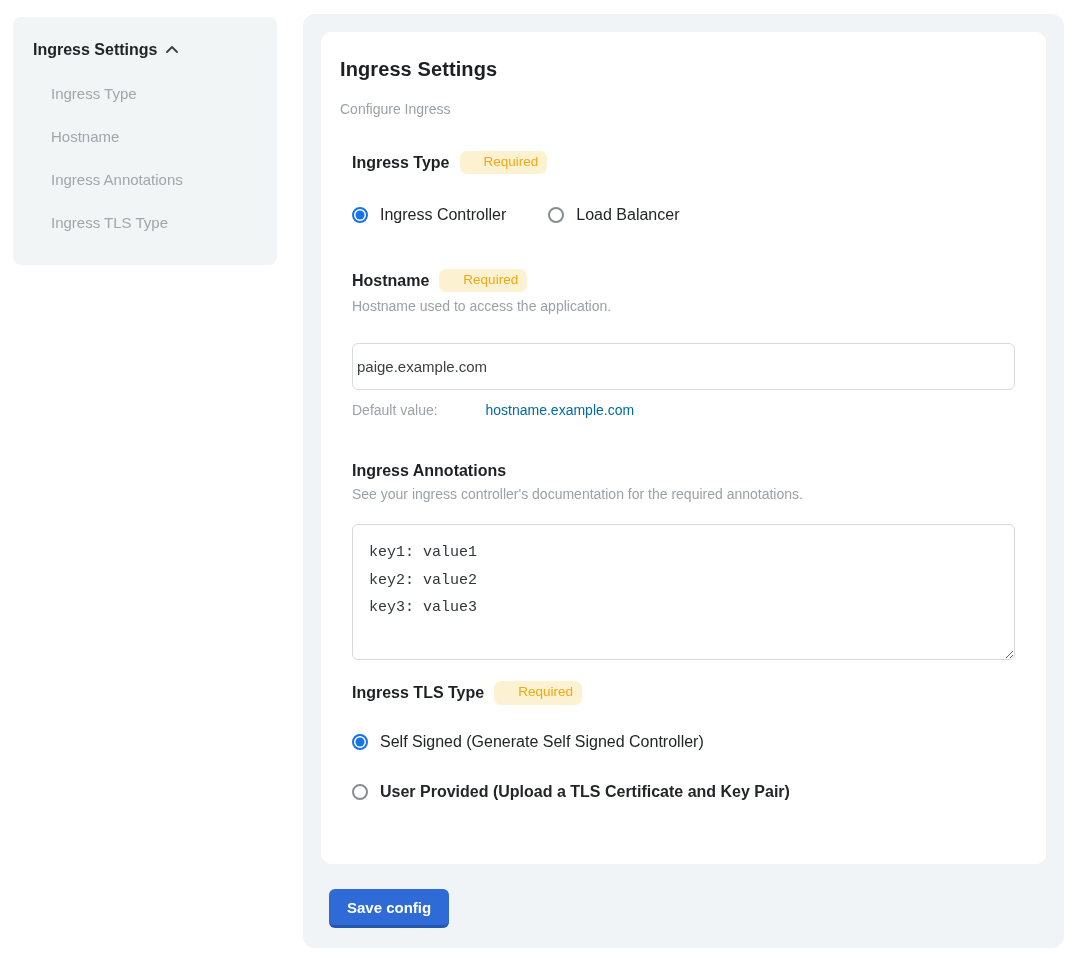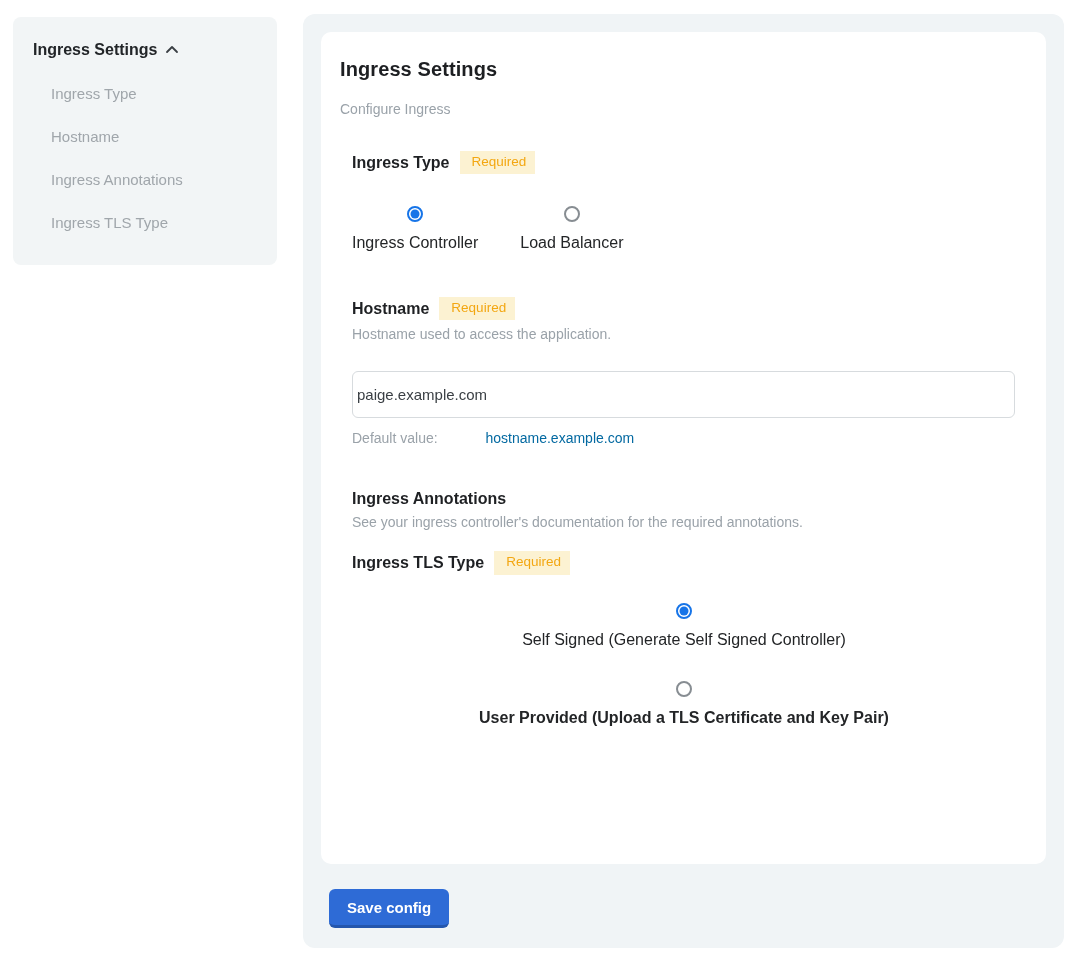--- a/index.html
+++ b/index.html
@@ -64,33 +64,33 @@
     display: flex; align-items: center; gap: 10px;
   }
   .section-heading {
     font-size: 16px; font-weight: 600; color: #1e2023;
   }
   .required-badge {
     display: inline-block;
     background: #fcf2d2;
     color: #f3a712;
     font-size: 13.5px;
-    padding: 3px 9px 4px 12px;
-    border-radius: 0;
+    padding: 3px 9px 4px 24px;
+    border-radius: 7px;
     line-height: 1.2;
   }
   .section-desc {
     margin-top: 6px;
     font-size: 14px; color: #9aa2a9;
   }
 
   
   .sec-ingress-type { margin-top: 34px; }
   .radio-row { display: flex; align-items: center; gap: 42px; margin-top: 32px; }
-  .radio-option { display: flex; align-items: center; gap: 12px; cursor: pointer; flex-direction: column; }
+  .radio-option { display: flex; align-items: center; gap: 12px; cursor: pointer; }
   .radio-circle {
     width: 16px; height: 16px; border-radius: 50%;
     border: 2px solid #878d92; background: #fff;
     position: relative; flex: 0 0 auto;
   }
   .radio-circle.checked { border-color: #1674e8; }
   .radio-circle.checked::after {
     content: ""; position: absolute;
     left: 50%; top: 50%; transform: translate(-50%, -50%);
     width: 9px; height: 9px; border-radius: 50%;
@@ -205,20 +205,23 @@
         <div class="default-line">
           <span>Default value: </span><b>hostname.example.com</b>
         </div>
       </div>
 
       <div class="section sec-annotations">
         <div class="section-heading-row">
           <span class="section-heading">Ingress Annotations</span>
         </div>
         <div class="section-desc">See your ingress controller's documentation for the required annotations.</div>
+        <textarea class="code-textarea" spellcheck="false" style="">key1: value1
+key2: value2
+key3: value3</textarea>
       </div>
 
       <div class="section sec-tls">
         <div class="section-heading-row">
           <span class="section-heading">Ingress TLS Type</span>
           <span class="required-badge">Required</span>
         </div>
         <div class="tls-radios">
           <label class="radio-option">
             <span class="radio-circle checked"></span>

